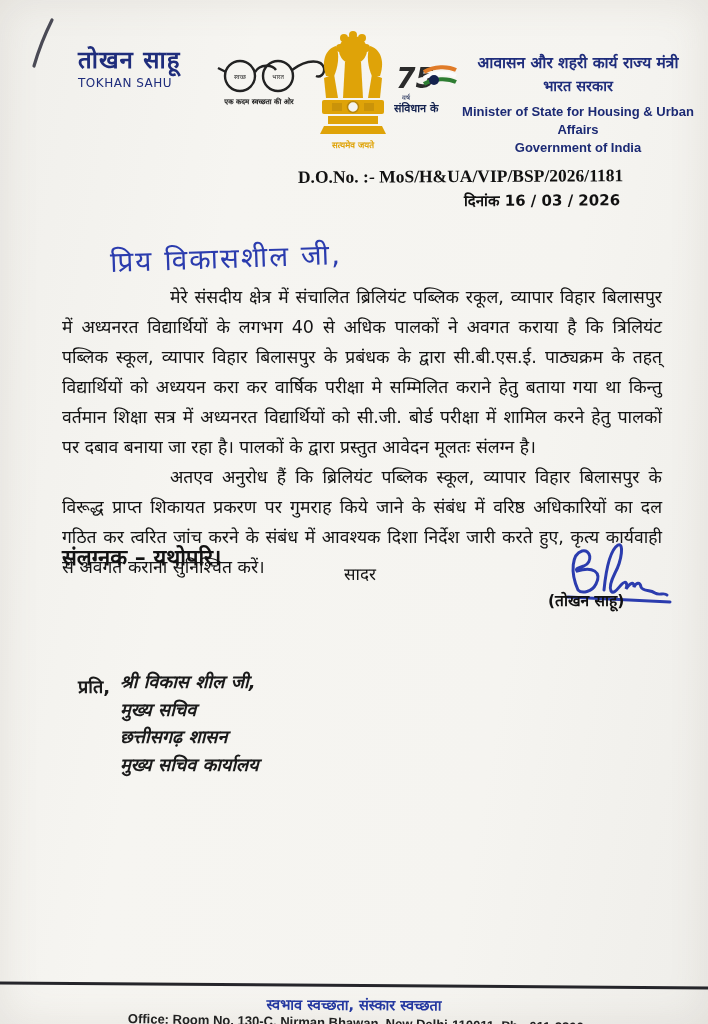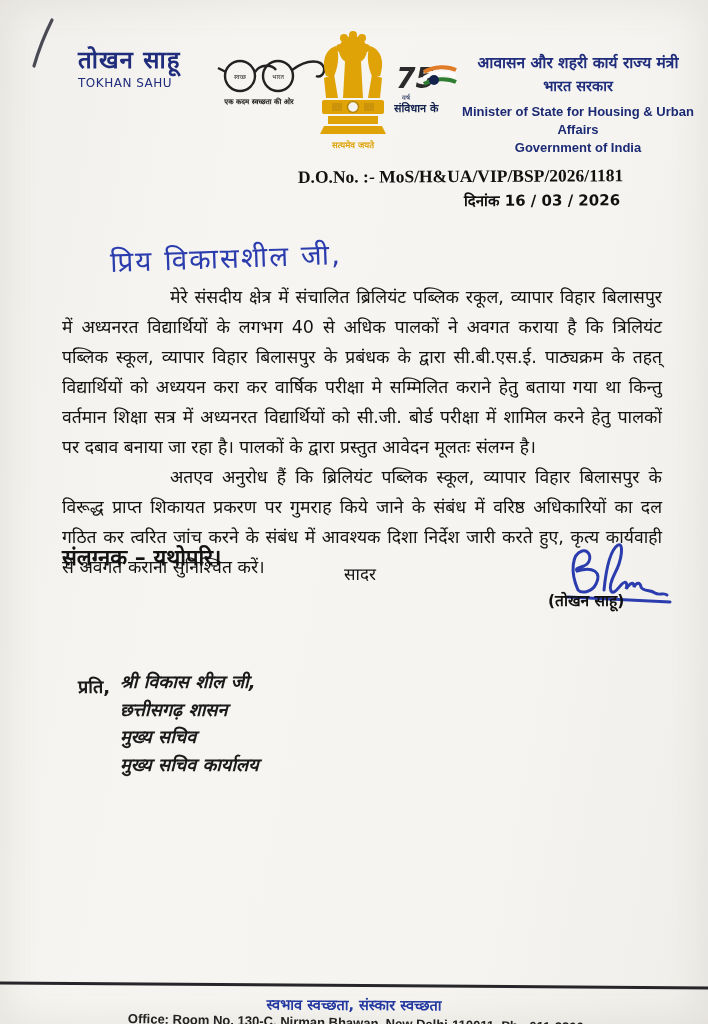--- a/index.html
+++ b/index.html
@@ -128,22 +128,22 @@
       <path d="M20,52 C12,34 14,16 24,13 C33,11 35,24 26,28 C21,30 17,30 19,33 C35,28 44,34 38,46 C34,54 24,56 20,52"></path>
       <path d="M46,52 C48,32 52,12 60,7 C66,4 64,22 57,35 C53,43 51,49 53,53 C56,57 60,50 64,46 C68,42 70,46 68,51 C72,45 76,43 76,49 C78,45 82,43 83,49 C85,54 92,51 97,55 C101,58 106,54 109,57"></path>
       <path d="M10,59 L112,64"></path>
     </g>
   </svg>
   <div class="abs sig-name">(तोखन साहू)</div>
 
   <div class="abs to-label">प्रति,</div>
   <div class="abs to-lines">
     <div>श्री विकास शील जी,</div>
+    <div>मुख्य सचिव</div>
     <div>छत्तीसगढ़ शासन</div>
-    <div>मुख्य सचिव</div>
     <div>मुख्य सचिव कार्यालय</div>
   </div>
 
   <div class="abs rule"></div>
   <div class="abs motto">स्वभाव स्वच्छता, संस्कार स्वच्छता</div>
   <div class="abs office">Office: Room No. 130-C, Nirman Bhawan, New Delhi-110011, Ph.: 011-2306</div>
 
 </div>
 
 </body></html>

